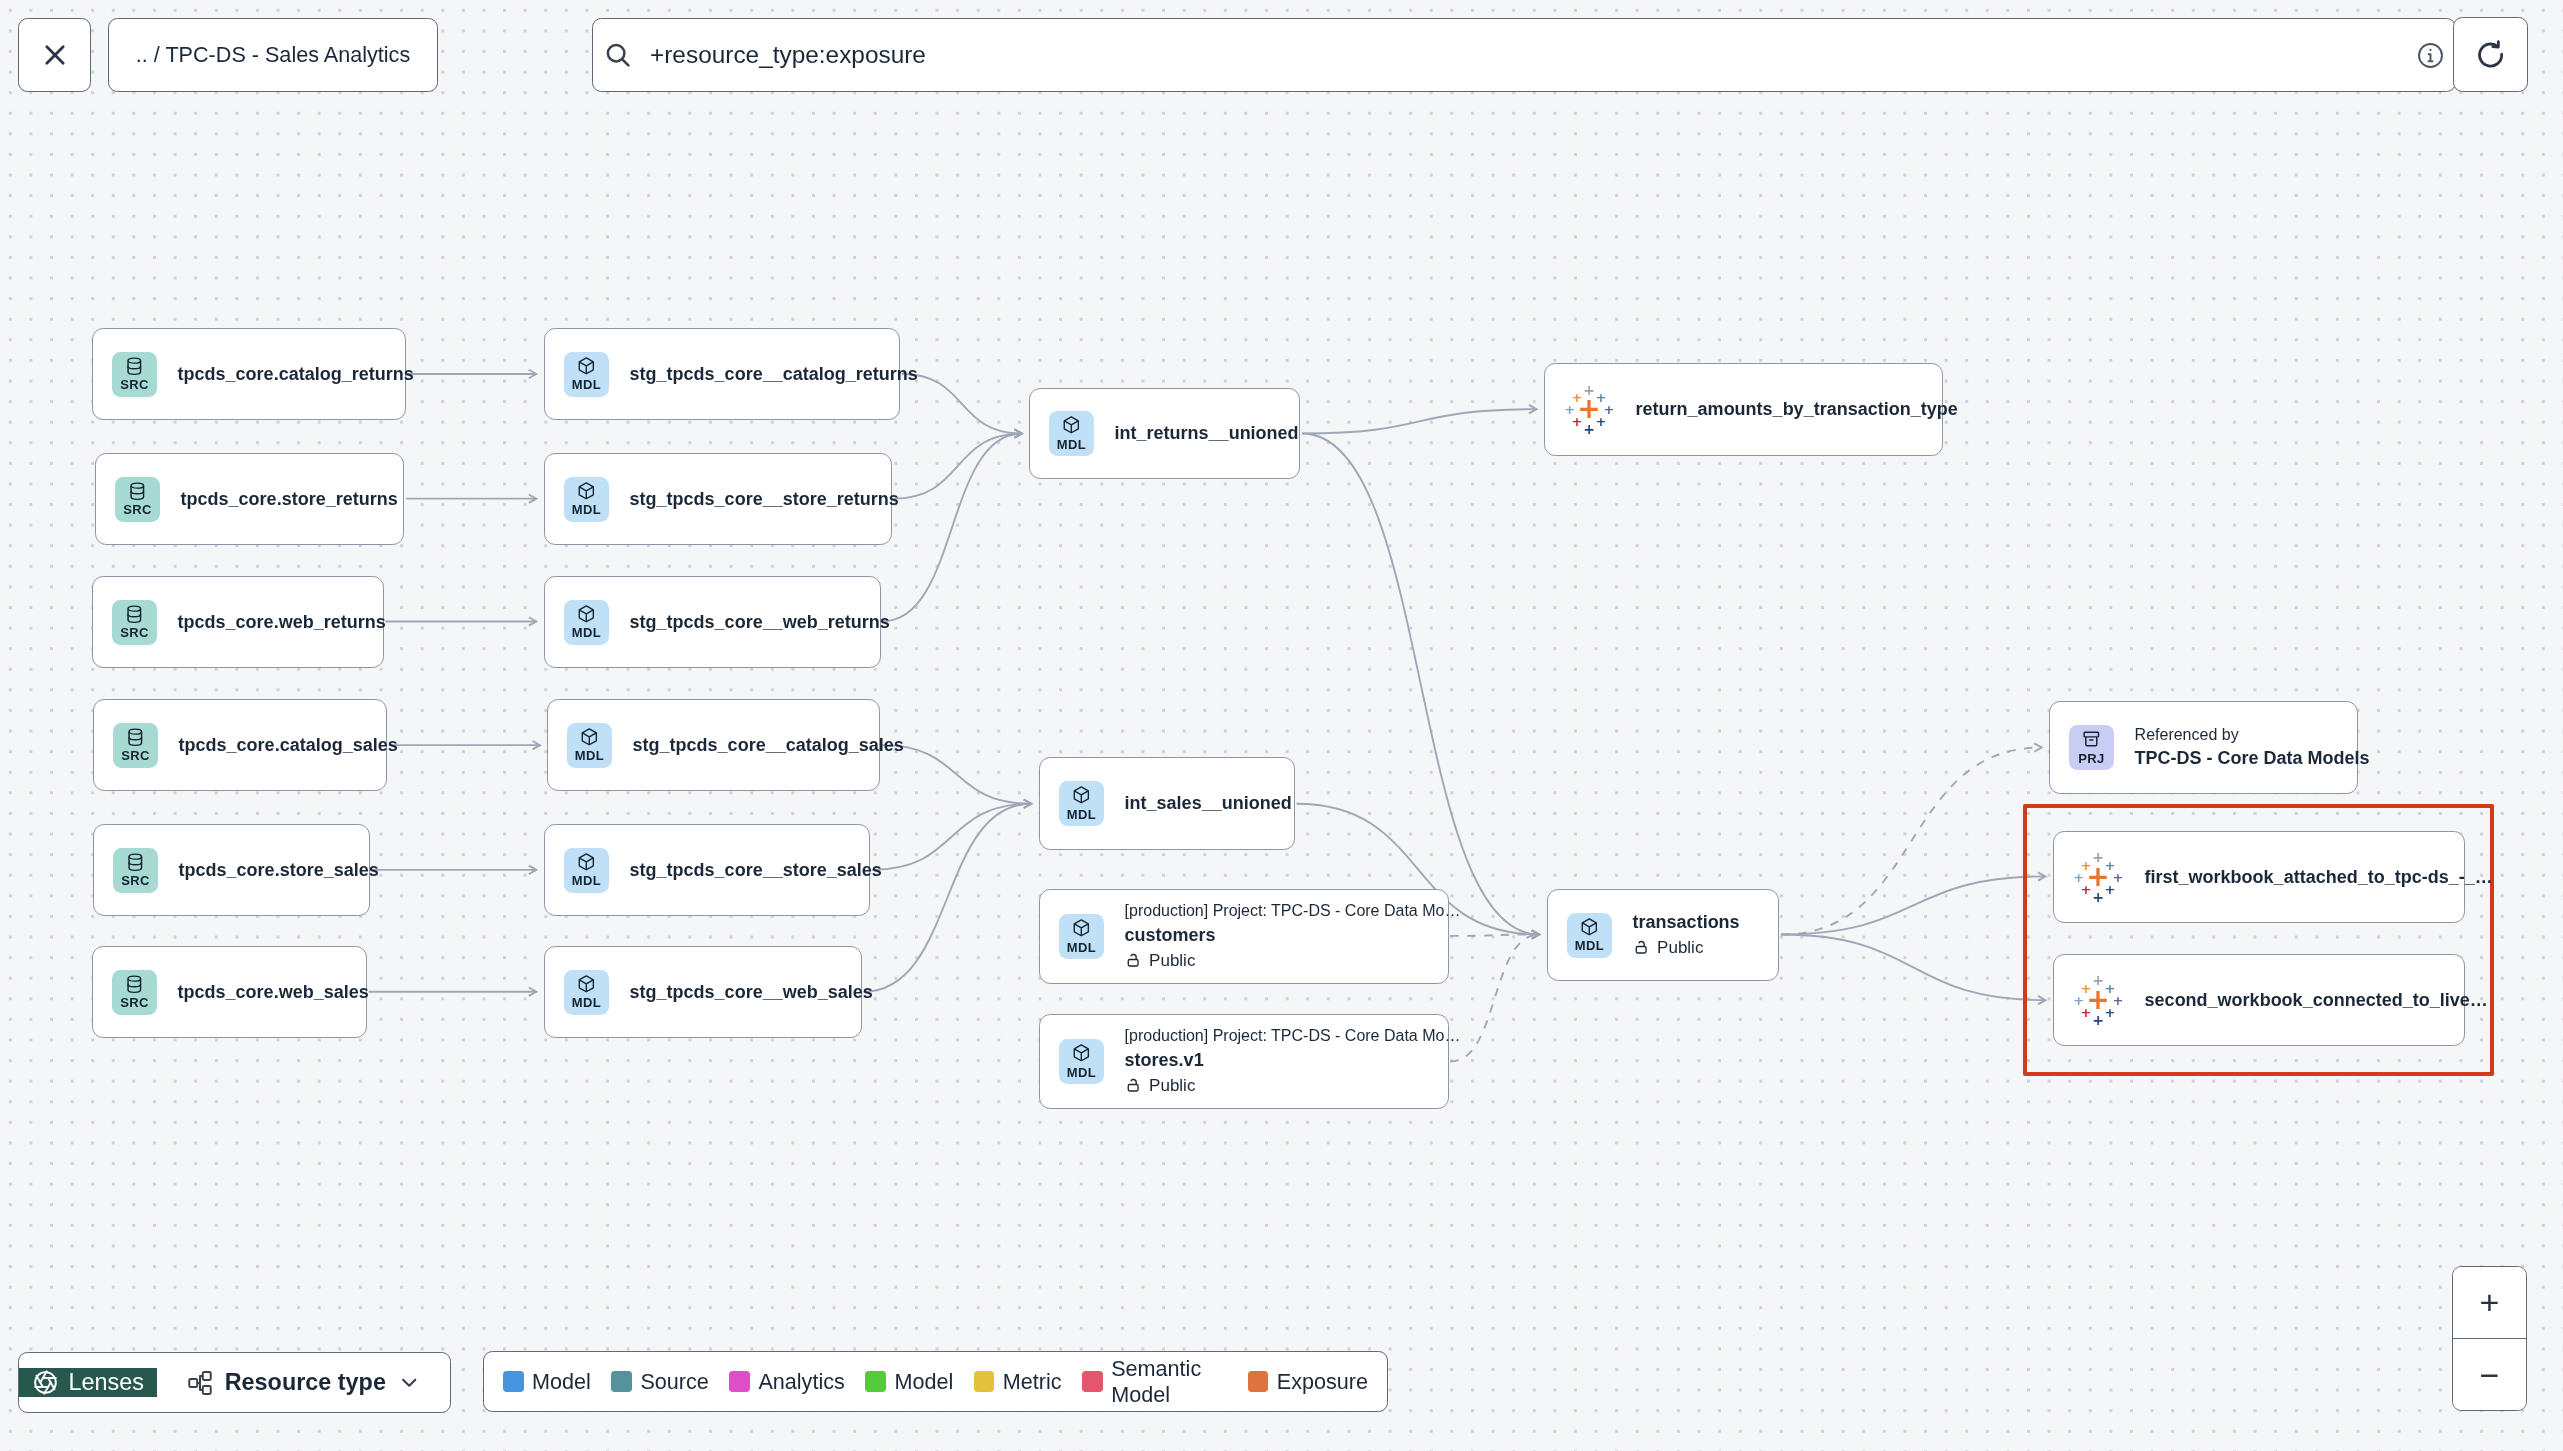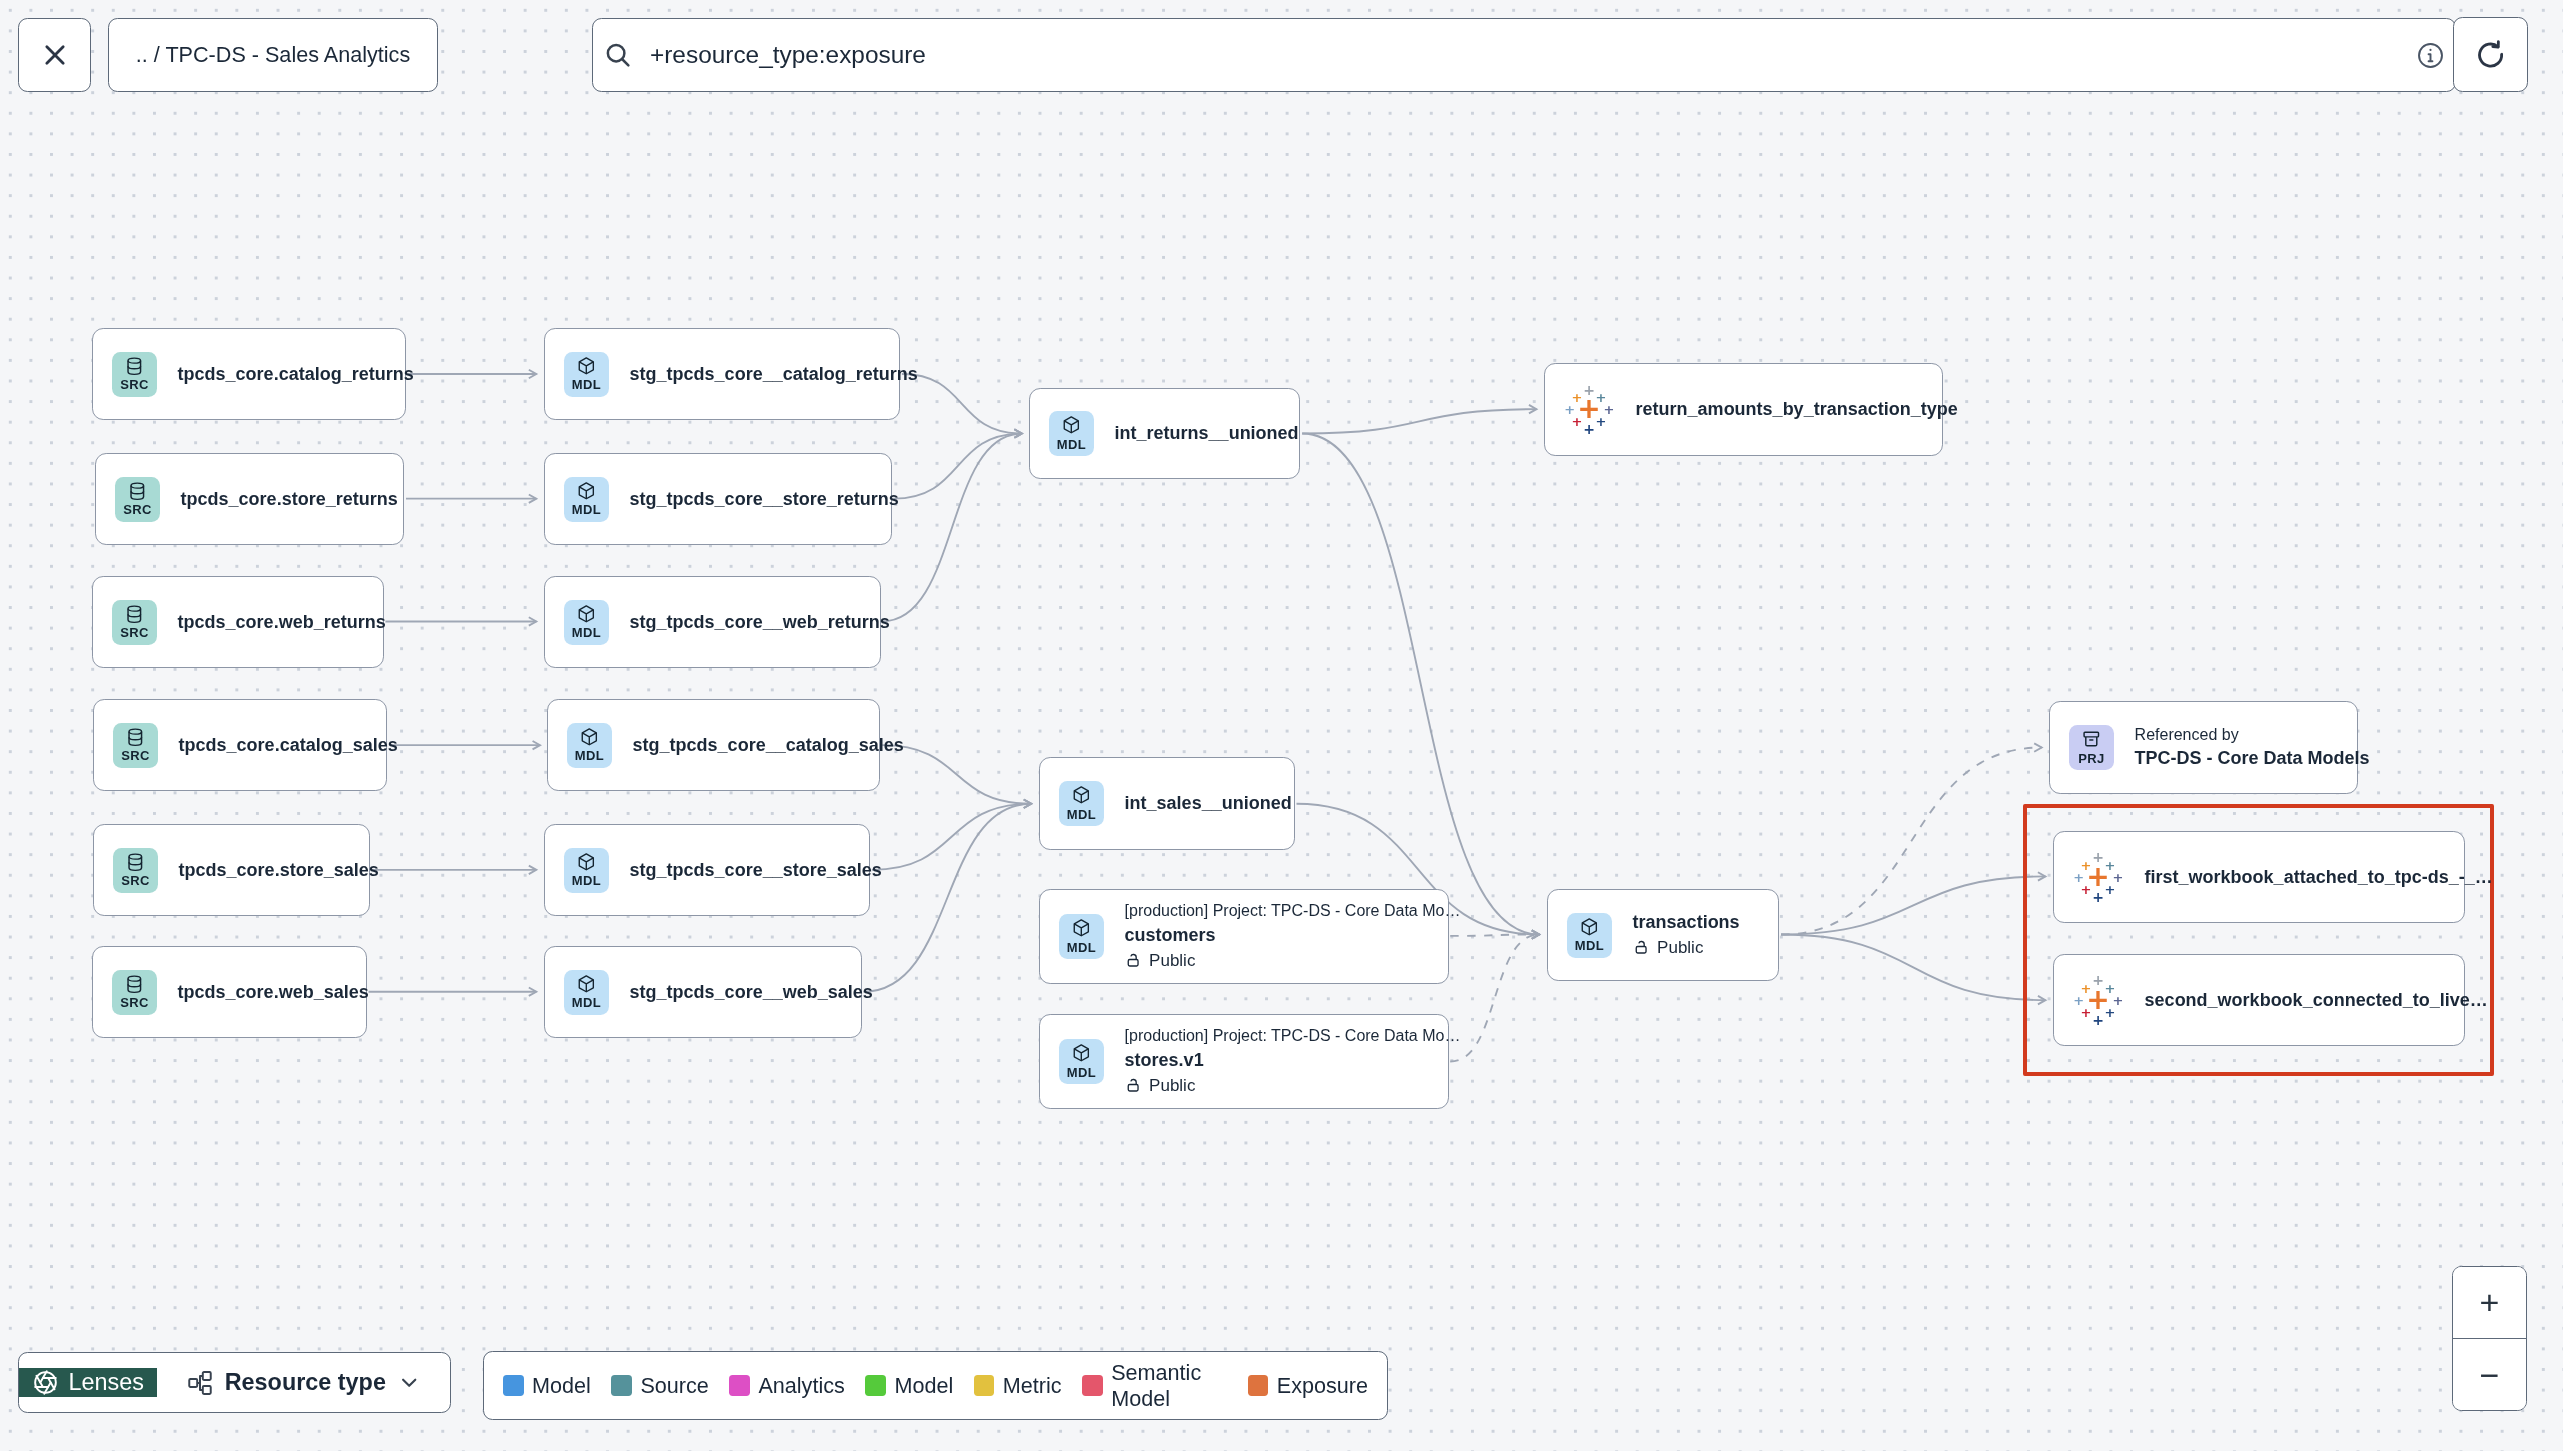--- a/index.html
+++ b/index.html
@@ -69,21 +69,21 @@
   }
   #lenses-btn{
     width:138px;background:#27584e;color:#fff;display:flex;align-items:center;justify-content:center;
     gap:9.4px;font-size:23.4px;font-weight:500;cursor:pointer;border:none;font-family:inherit;
   }
   #resource-type-btn{
     flex:1;background:#fff;display:flex;align-items:center;justify-content:center;gap:11.2px;
     font-size:23.4px;font-weight:700;color:#1b2838;cursor:pointer;border:none;font-family:inherit;
   }
   #legend-box{
-    position:absolute;left:483px;top:1351px;width:905px;height:69px;background:#fff;
+    position:absolute;left:483px;top:1351px;width:905px;height:61px;background:#fff;
     border:1.9px solid #5d6979;border-radius:9.4px;box-sizing:border-box;
     display:flex;align-items:center;justify-content:center;gap:20.6px;padding:0 19px;cursor:default;
   }
   .legend-item{display:flex;align-items:center;gap:8.4px;font-size:21.6px;font-weight:500;}
   .legend-swatch{width:20.6px;height:20.6px;border-radius:3.7px;flex:0 0 auto;}
   .iconbox{display:flex;align-items:center;justify-content:center;}
 </style>
 </head>
 <body>
 

